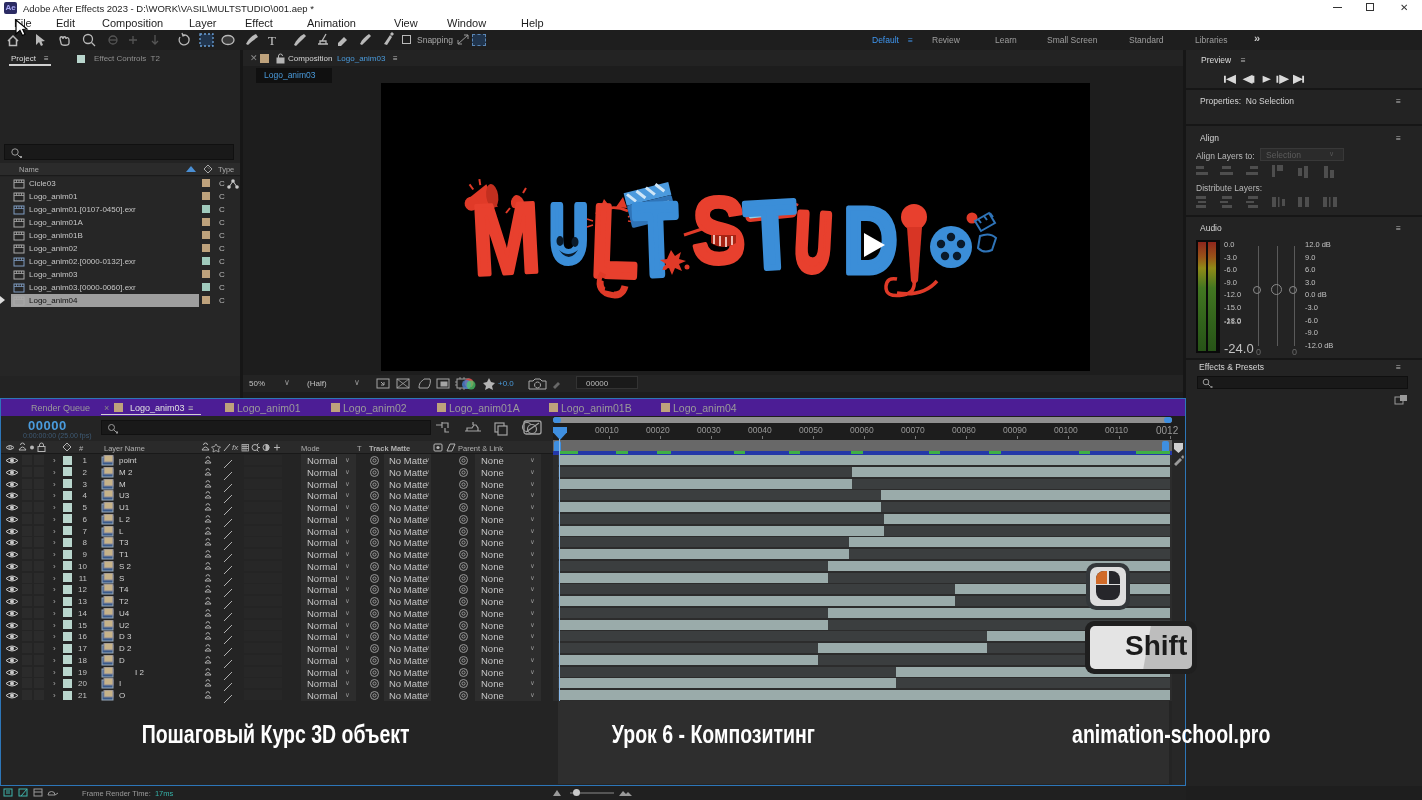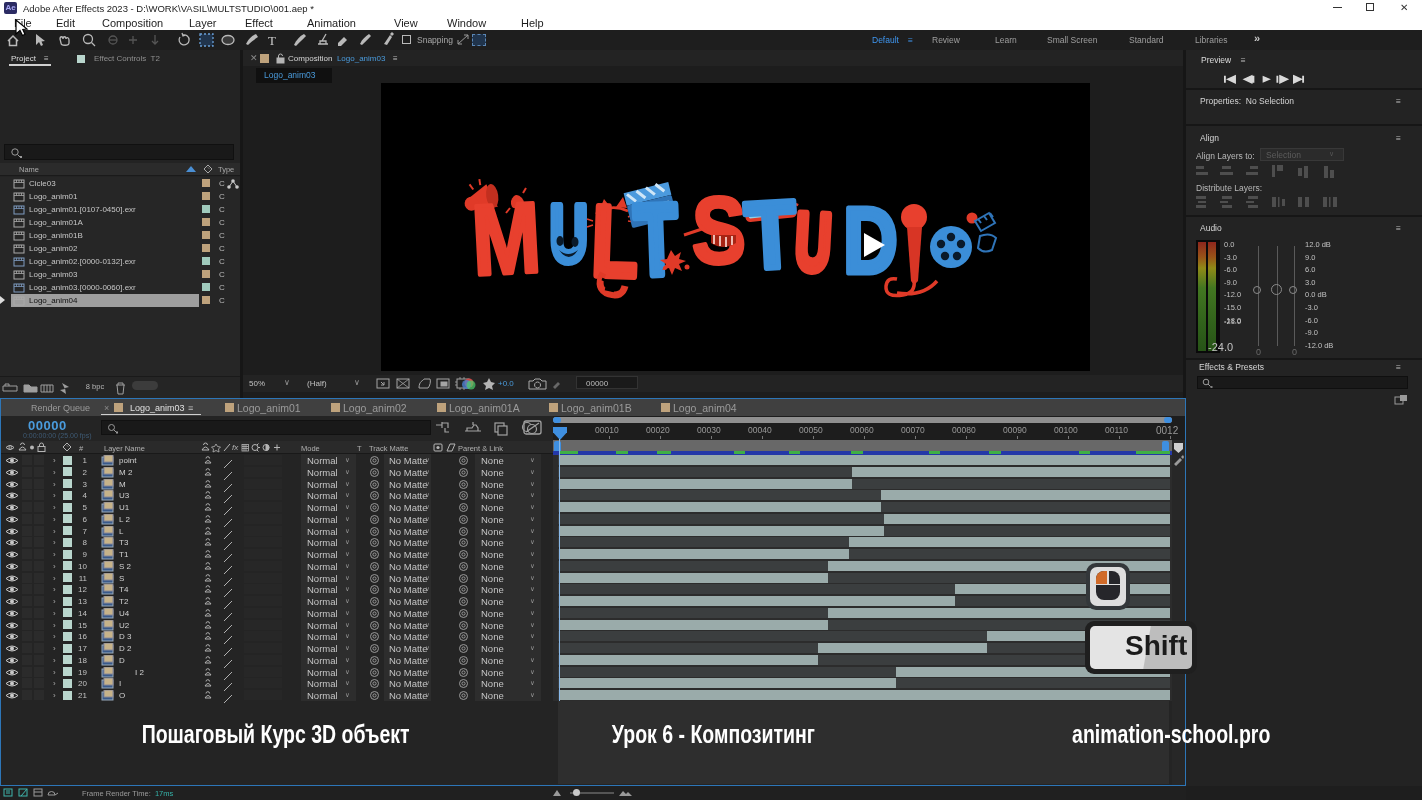--- a/index.html
+++ b/index.html
@@ -198,33 +198,20 @@
           <svg width="13" height="11" style="position:absolute;left:13px;top:1px" fill="none" stroke="#a9a9a9">
             <rect x="1" y="2" width="10" height="8"></rect>
             <path d="M1 4.5 h10 M3.5 2 v2.5 M6 2 v2.5 M8.5 2 v2.5" stroke-width="0.8"></path>
           </svg>
           <div style="position:absolute;left:29px;top:2px;color:#111;white-space:nowrap;">Logo_anim04</div>
           <div style="position:absolute;left:202px;top:2px;width:8px;height:8px;background:#bea27c;"></div>
           <div style="position:absolute;left:219px;top:2px;color:#bdbdbd;">C</div>
         </div>
       </div>
 
-    <div class="abs" style="left:0;top:326px;width:240px;height:22px;background:#252525;border-top:1px solid #1a1a1a;" id="projbottom">
-      <svg width="140" height="20" style="position:absolute;left:0;top:2px" fill="none" stroke="#9e9e9e">
-        <path d="M3 12 h14 v-5 h-14 Z M5 7 v-2 h4 v2"></path>
-        <path d="M24 13 v-7 h5 l2 2 h6 v5 Z" fill="#9e9e9e"></path>
-        <path d="M41 13 h12 v-7 h-12 Z M44 13 v-7 M47 13 v-7 M50 13 v-7" stroke-width="1"></path>
-        <path d="M62 4 l3 6 -5 1 6 4 -1 -6 4 -1 Z" fill="#9e9e9e" stroke="none"></path>
-      </svg>
-      <div class="abs" style="left:80px;top:4px;width:30px;height:12px;font-size:7.5px;color:#b5b5b5;text-align:center;line-height:12px;">8 bpc</div>
-      <svg width="20" height="18" style="position:absolute;left:112px;top:3px" fill="none" stroke="#9e9e9e">
-          <path d="M4 5 h9 M6 5 v-2 h5 v2 M5 5 l1 9 h5 l1 -9"></path>
-        </svg>
-      <div class="abs" style="left:132px;top:4px;width:26px;height:9px;background:#3c3c3c;border-radius:4.5px;"></div>
-    </div>
   </div>
 
   <div class="abs panel" style="left:243px;top:50px;width:940px;height:348px;background:#1d1d1d;" id="comppanel">
     <div class="abs" style="left:0;top:0;width:940px;height:16px;background:#232323;">
       <div class="abs" style="left:7px;top:3px;font-size:9px;color:#8a8a8a;">✕</div>
       <div class="abs" style="left:17px;top:4px;width:9px;height:9px;background:#bea27c;"></div>
       <svg width="12" height="12" style="position:absolute;left:32px;top:3px" fill="none" stroke="#b5b5b5">
           <rect x="2" y="5" width="7" height="5" fill="#b5b5b5"></rect>
           <path d="M3.5 5 v-2 a2 2 0 0 1 4 0"></path>
         </svg>
@@ -462,21 +449,21 @@
       <div class="abs" style="left:38px;top:227.8px;font-size:7.5px;color:#c2c2c2;">-9.0</div>
       <div class="abs" style="left:119px;top:227.8px;font-size:7.5px;color:#c2c2c2;">3.0</div>
       <div class="abs" style="left:38px;top:240.4px;font-size:7.5px;color:#c2c2c2;">-12.0</div>
       <div class="abs" style="left:119px;top:240.4px;font-size:7.5px;color:#c2c2c2;">0.0 dB</div>
       <div class="abs" style="left:38px;top:253px;font-size:7.5px;color:#c2c2c2;">-15.0</div>
       <div class="abs" style="left:119px;top:253px;font-size:7.5px;color:#c2c2c2;">-3.0</div>
       <div class="abs" style="left:38px;top:265.6px;font-size:7.5px;color:#c2c2c2;">-18.0</div>
       <div class="abs" style="left:119px;top:265.6px;font-size:7.5px;color:#c2c2c2;">-6.0</div>
       <div class="abs" style="left:38px;top:267px;font-size:7.5px;color:#c2c2c2;">-21.0</div>
       <div class="abs" style="left:119px;top:278.2px;font-size:7.5px;color:#c2c2c2;">-9.0</div>
-      <div class="abs" style="left:22px;top:290.8px;font-size:11px;color:#c2c2c2;">-24.0</div>
+      <div class="abs" style="left:38px;top:290.8px;font-size:13px;color:#c2c2c2;">-24.0</div>
       <div class="abs" style="left:119px;top:290.8px;font-size:7.5px;color:#c2c2c2;">-12.0 dB</div>
 
     <div class="abs" style="left:72px;top:196px;width:1px;height:100px;background:#5a5a5a;"></div>
     <div class="abs" style="left:91px;top:196px;width:1px;height:100px;background:#5a5a5a;"></div>
     <div class="abs" style="left:108px;top:196px;width:1px;height:100px;background:#5a5a5a;"></div>
     <div class="abs" style="left:67px;top:236px;width:8px;height:8px;border:1.5px solid #8a8a8a;border-radius:50%;"></div>
     <div class="abs" style="left:85px;top:234px;width:11px;height:11px;border:1.5px solid #8a8a8a;border-radius:50%;"></div>
     <div class="abs" style="left:103px;top:236px;width:8px;height:8px;border:1.5px solid #8a8a8a;border-radius:50%;"></div>
     <div class="abs" style="left:70px;top:297px;font-size:9px;color:#6a6a6a;">0</div>
     <div class="abs" style="left:106px;top:297px;font-size:9px;color:#6a6a6a;">0</div>
@@ -492,21 +479,21 @@
     </div>
     <svg width="14" height="12" style="position:absolute;left:208px;top:344px" fill="#9a9a9a">
         <rect x="1" y="3" width="8" height="7" fill="none" stroke="#9a9a9a"></rect>
         <rect x="6" y="1" width="7" height="6"></rect>
       </svg>
 
   </div>
 
   <div class="abs" style="left:0;top:398px;width:1186px;height:388px;background:#242424;border:1px solid #2d76b8;overflow:hidden;" id="timeline">
 
-    <div class="abs" style="left:0;top:0;width:1184px;height:17px;background:#404040;">
+    <div class="abs" style="left:0;top:0;width:1184px;height:17px;background:#4c1d95;">
       <div class="abs" style="left:30px;top:4px;font-size:9px;color:#9a9a9a;">Render Queue</div>
       <div class="abs" style="left:103px;top:4px;font-size:9px;color:#8a8a8a;">×</div>
       <div class="abs" style="left:113px;top:4px;width:9px;height:9px;background:#bea27c;"></div>
       <div class="abs" style="left:129px;top:4px;font-size:9px;color:#e0e0e0;">Logo_anim03</div>
       <div class="abs" style="left:187px;top:4px;font-size:9px;color:#bbb;">≡</div>
       <div class="abs" style="left:100px;top:15px;width:100px;height:1px;background:#d0d0d0;"></div>
       <div id="tltabs">
           <div class="abs" style="left:224px;top:4px;width:9px;height:9px;background:#bea27c;"></div>
           <div class="abs" style="left:236px;top:3px;font-size:10.5px;color:#9a9a9a;">Logo_anim01</div>
           <div class="abs" style="left:330px;top:4px;width:9px;height:9px;background:#bea27c;"></div>
@@ -607,21 +594,21 @@
             <path d="M59 6.5 h2 M58 4 l1.5 -1.5 M58 9 l1.5 1.5"></path>
           </g>
         <g stroke="#b5b5b5" fill="none">
             <circle cx="67" cy="6.5" r="3"></circle>
             <path d="M67 3.5 a3 3 0 0 1 0 6 Z" fill="#b5b5b5"></path>
           </g>
         <path d="M75 6.5 h6 M78 3.5 v6" stroke="#b5b5b5"></path>
       </svg>
       <div class="abs" style="left:300px;top:3px;font-size:7.5px;color:#b0b0b0;">Mode</div>
       <div class="abs" style="left:356px;top:3px;font-size:7.5px;color:#b0b0b0;">T</div>
-      <div class="abs" style="left:368px;top:3px;font-size:7.5px;color:#b0b0b0;">Track Matte</div>
+      <div class="abs" style="left:368px;top:3px;font-size:7.5px;color:#b0b0b0;font-weight:bold;">Track Matte</div>
       <svg width="40" height="13" style="position:absolute;left:432px;top:0" fill="#b5b5b5">
           <rect x="1" y="3" width="8" height="7" rx="1" fill="none" stroke="#b5b5b5"></rect>
           <circle cx="5" cy="6.5" r="1.6"></circle>
           <g transform="translate(13 0)">
             <path d="M1 10 l3 -7 h5 l-3 7 Z" fill="none" stroke="#b5b5b5"></path>
           </g>
         </svg>
       <div class="abs" style="left:457px;top:3px;font-size:7.5px;color:#b0b0b0;">Parent &amp; Link</div>
     </div>
     <div id="tlrows">

